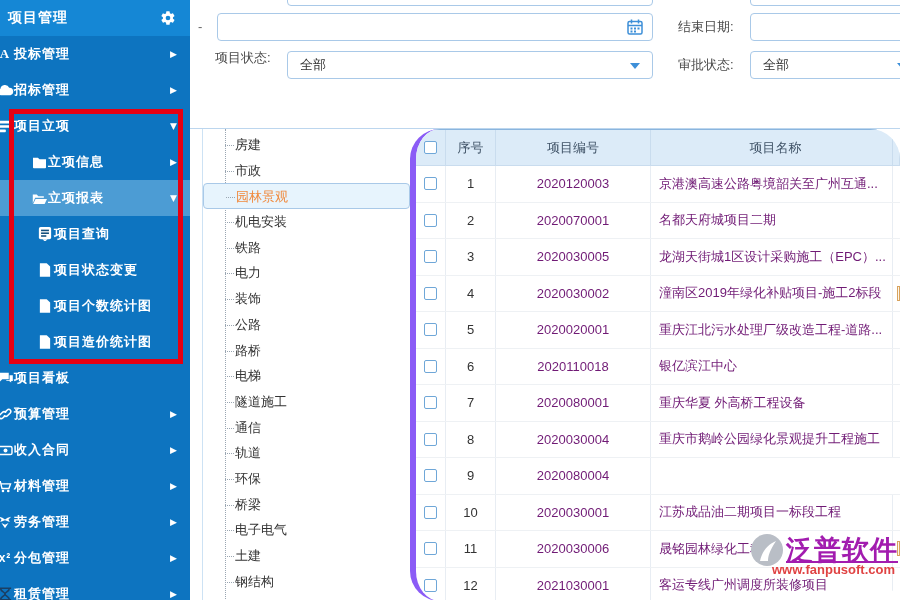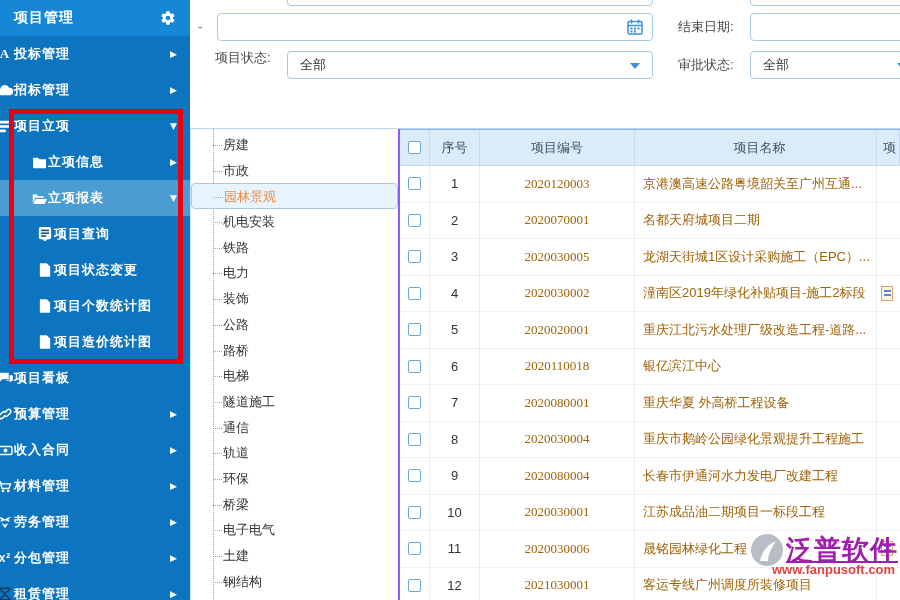--- a/index.html
+++ b/index.html
@@ -5,21 +5,21 @@
   * { margin:0; padding:0; box-sizing:border-box; }
   html,body { width:900px; height:600px; overflow:hidden; background:#fff;
     font-family:"Liberation Sans","DejaVu Sans",sans-serif; }
   .stage { position:relative; width:900px; height:600px; overflow:hidden; }
 
   
   .sidebar { position:absolute; left:0; top:0; width:190px; height:600px;
     background:#0d74c0; color:#fff; overflow:hidden; }
   .sb-header { position:relative; height:36px; background:#1587d5;
     display:flex; align-items:center; }
-  .sb-title { font-size:14px; font-weight:bold; padding-left:14px; letter-spacing:1px; }
+  .sb-title { font-size:14px; font-weight:bold; padding-left:8px; letter-spacing:1px; }
   .sb-gear { position:absolute; right:14px; top:10px; width:16px; height:16px; cursor:pointer; }
   .mi { position:relative; height:36px; display:flex; align-items:center;
     font-size:13px; font-weight:600; cursor:pointer; letter-spacing:1px; }
   .mi .ic { display:inline-flex; width:18px; justify-content:center; margin-left:-4px; flex:none; }
   .mi .lbl { white-space:nowrap; }
   .mi .arrow { position:absolute; right:12px; font-size:9px;
     font-family:"DejaVu Sans",sans-serif; }
   .mi.lv1 { padding-left:34px; }
   .mi.lv2 { padding-left:40px; }
   .mi.active { background:#4c9cd4; }
@@ -51,48 +51,48 @@
   .lbl-astat { left:488px; top:51px; }
   .sel-2 { left:560px; top:51px; width:170px; cursor:pointer; }
   .sel .val { position:absolute; left:12px; top:0; height:26px; line-height:26px;
     font-size:13px; color:#333; }
   .caret { position:absolute; right:12px; top:11px; width:0; height:0;
     border-left:5px solid transparent; border-right:5px solid transparent;
     border-top:6px solid #3d8fd8; }
 
   
   .lower { position:absolute; left:0; top:128px; width:710px; height:472px;
-    border-top:1px solid #bcd6ee; display:flex; }
+    border-top:1px solid #bcd6ee; display:flex;padding-left:12px; }
 
   .tree { position:relative; width:208px; height:472px; background:#fff;
     border-left:1px solid #cde2f4; overflow:hidden; }
   .tree-line { position:absolute; left:22px; top:0; height:472px; width:0;
     border-left:1px dotted #9aa6b2; }
   .cat { position:relative; height:25.7px; line-height:25.7px; font-size:13px;
     color:#333; padding-left:32px; cursor:pointer; white-space:nowrap; }
   .cat::before { content:""; position:absolute; left:22px; top:13px; width:9px;
     border-top:1px dotted #9aa6b2; }
   .cat.sel { background:#e7f4fd; color:#f08a3e; }
   .tree-pad { height:3px; }
 
   
   .table { position:relative; flex:1; height:472px; overflow:hidden;
-    border-left:2px solid #8b5cf6; }
+    border-left:6px solid #8b5cf6;border-radius:30px; }
   .trow { display:flex; height:36.5px; border-bottom:1px solid #eef1f4; }
   .thead { height:37px; background:#dcebf8; border-top:1px solid #8ab5de;
     border-bottom:1px solid #c9dcee; }
   .cell { position:relative; display:flex; align-items:center; justify-content:center;
     font-size:13px; color:#333; border-right:1px solid #e8edf3; overflow:hidden; }
   .thead .cell { color:#3f5266; border-right:1px solid #c9dcee; }
   .c-chk { width:30px; flex:none; }
   .c-no  { width:50px; flex:none; }
-  .c-code{ width:155px; flex:none;font-family:Liberation Serif, serif; }
+  .c-code{ width:155px; flex:none; }
   .c-name{ width:242px; flex:none; justify-content:flex-start; padding-left:8px; }
   .c-ext { flex:1; border-right:none; justify-content:flex-start; padding-left:4px; }
-  .link { color:#a16207; cursor:pointer; white-space:nowrap; }
+  .link { color:#701a75; cursor:pointer; white-space:nowrap; }
   .chk { width:13px; height:13px; border:1px solid #6fa7d8; border-radius:2px;
     background:#fff; cursor:pointer; }
   .att-ic { width:12px; height:15px; border:1px solid #d8a35e; background:#fdf6ea;
     position:relative; }
   .att-ic::before { content:""; position:absolute; left:2px; top:3px; width:7px;
     height:2px; background:#5588cc; box-shadow:0 4px 0 #5588cc; }
 
   
   .watermark { position:absolute; left:560px; top:532px; width:150px; z-index:5;
     pointer-events:none; }
@@ -461,23 +461,20 @@
           <div class="cell c-ext"></div>
         </div>
         <div class="trow">
           <div class="cell c-chk">
               <span class="chk"></span>
             </div>
           <div class="cell c-no">9</div>
           <div class="cell c-code">
               <span class="link">2020080004</span>
             </div>
-          <div class="cell c-name">
-              <span class="link">长春市伊通河水力发电厂改建工程</span>
-            </div>
           <div class="cell c-ext"></div>
         </div>
         <div class="trow">
           <div class="cell c-chk">
               <span class="chk"></span>
             </div>
           <div class="cell c-no">10</div>
           <div class="cell c-code">
               <span class="link">2020030001</span>
             </div>

